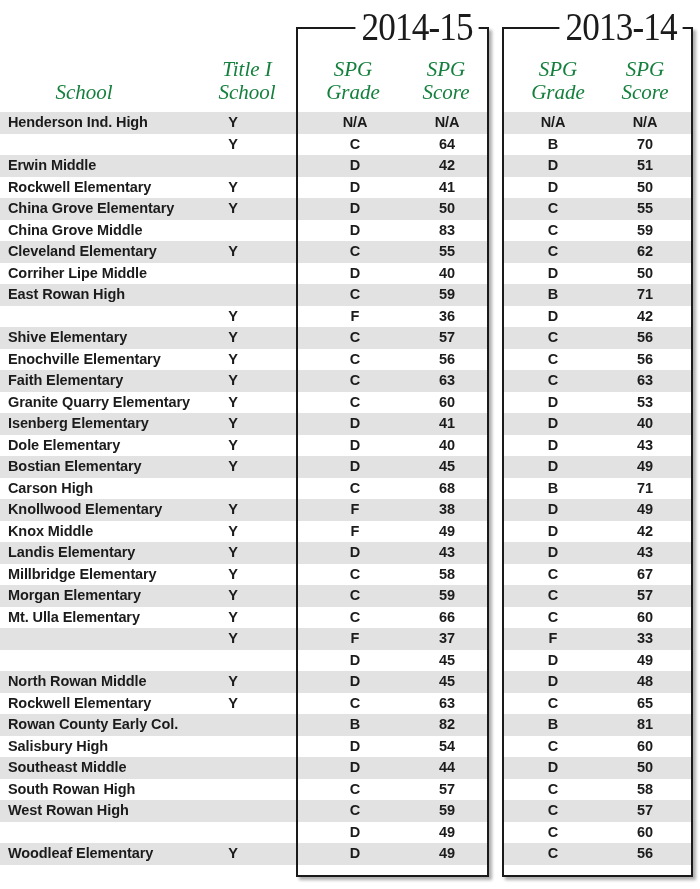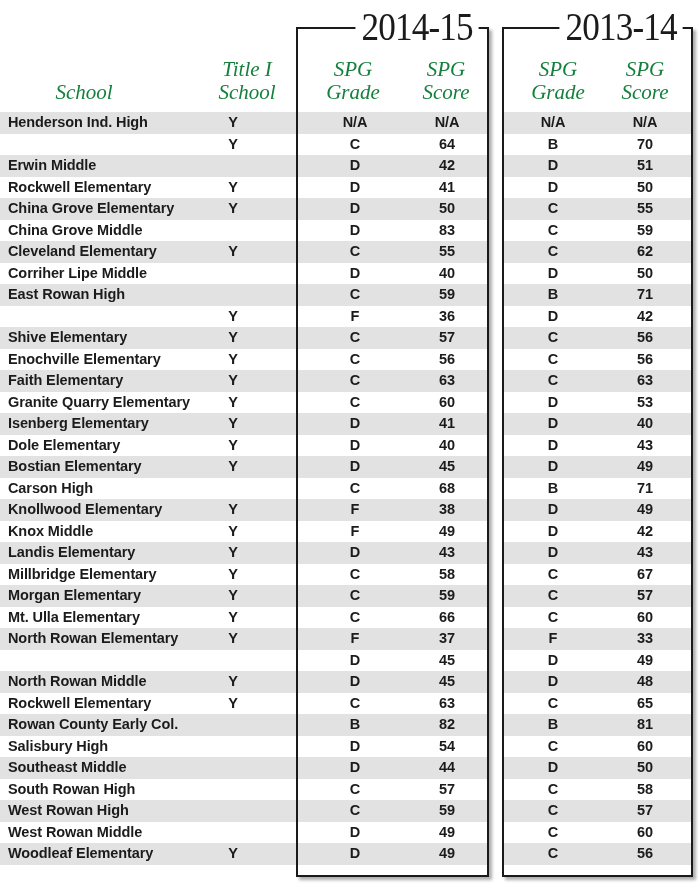--- a/index.html
+++ b/index.html
@@ -371,21 +371,20 @@
         <div class="cell c-school">Mt. Ulla Elementary</div>
         <div class="cell c-title1">Y</div>
         <div class="cell c-g1">C</div>
         <div class="cell c-s1">66</div>
         <div class="cell c-g2">C</div>
         <div class="cell c-s2">60</div>
       </div>
       <div class="row">
         <div class="seg seg-left"></div>
         <div class="seg seg-right"></div>
-        <div class="cell c-school">North Rowan Elementary</div>
         <div class="cell c-title1">Y</div>
         <div class="cell c-g1">F</div>
         <div class="cell c-s1">37</div>
         <div class="cell c-g2">F</div>
         <div class="cell c-s2">33</div>
       </div>
       <div class="row">
         <div class="seg seg-left"></div>
         <div class="seg seg-right"></div>
         <div class="cell c-title1"></div>
@@ -460,21 +459,20 @@
         <div class="cell c-school">West Rowan High</div>
         <div class="cell c-title1"></div>
         <div class="cell c-g1">C</div>
         <div class="cell c-s1">59</div>
         <div class="cell c-g2">C</div>
         <div class="cell c-s2">57</div>
       </div>
       <div class="row">
         <div class="seg seg-left"></div>
         <div class="seg seg-right"></div>
-        <div class="cell c-school">West Rowan Middle</div>
         <div class="cell c-title1"></div>
         <div class="cell c-g1">D</div>
         <div class="cell c-s1">49</div>
         <div class="cell c-g2">C</div>
         <div class="cell c-s2">60</div>
       </div>
       <div class="row">
         <div class="seg seg-left"></div>
         <div class="seg seg-right"></div>
         <div class="cell c-school">Woodleaf Elementary</div>

